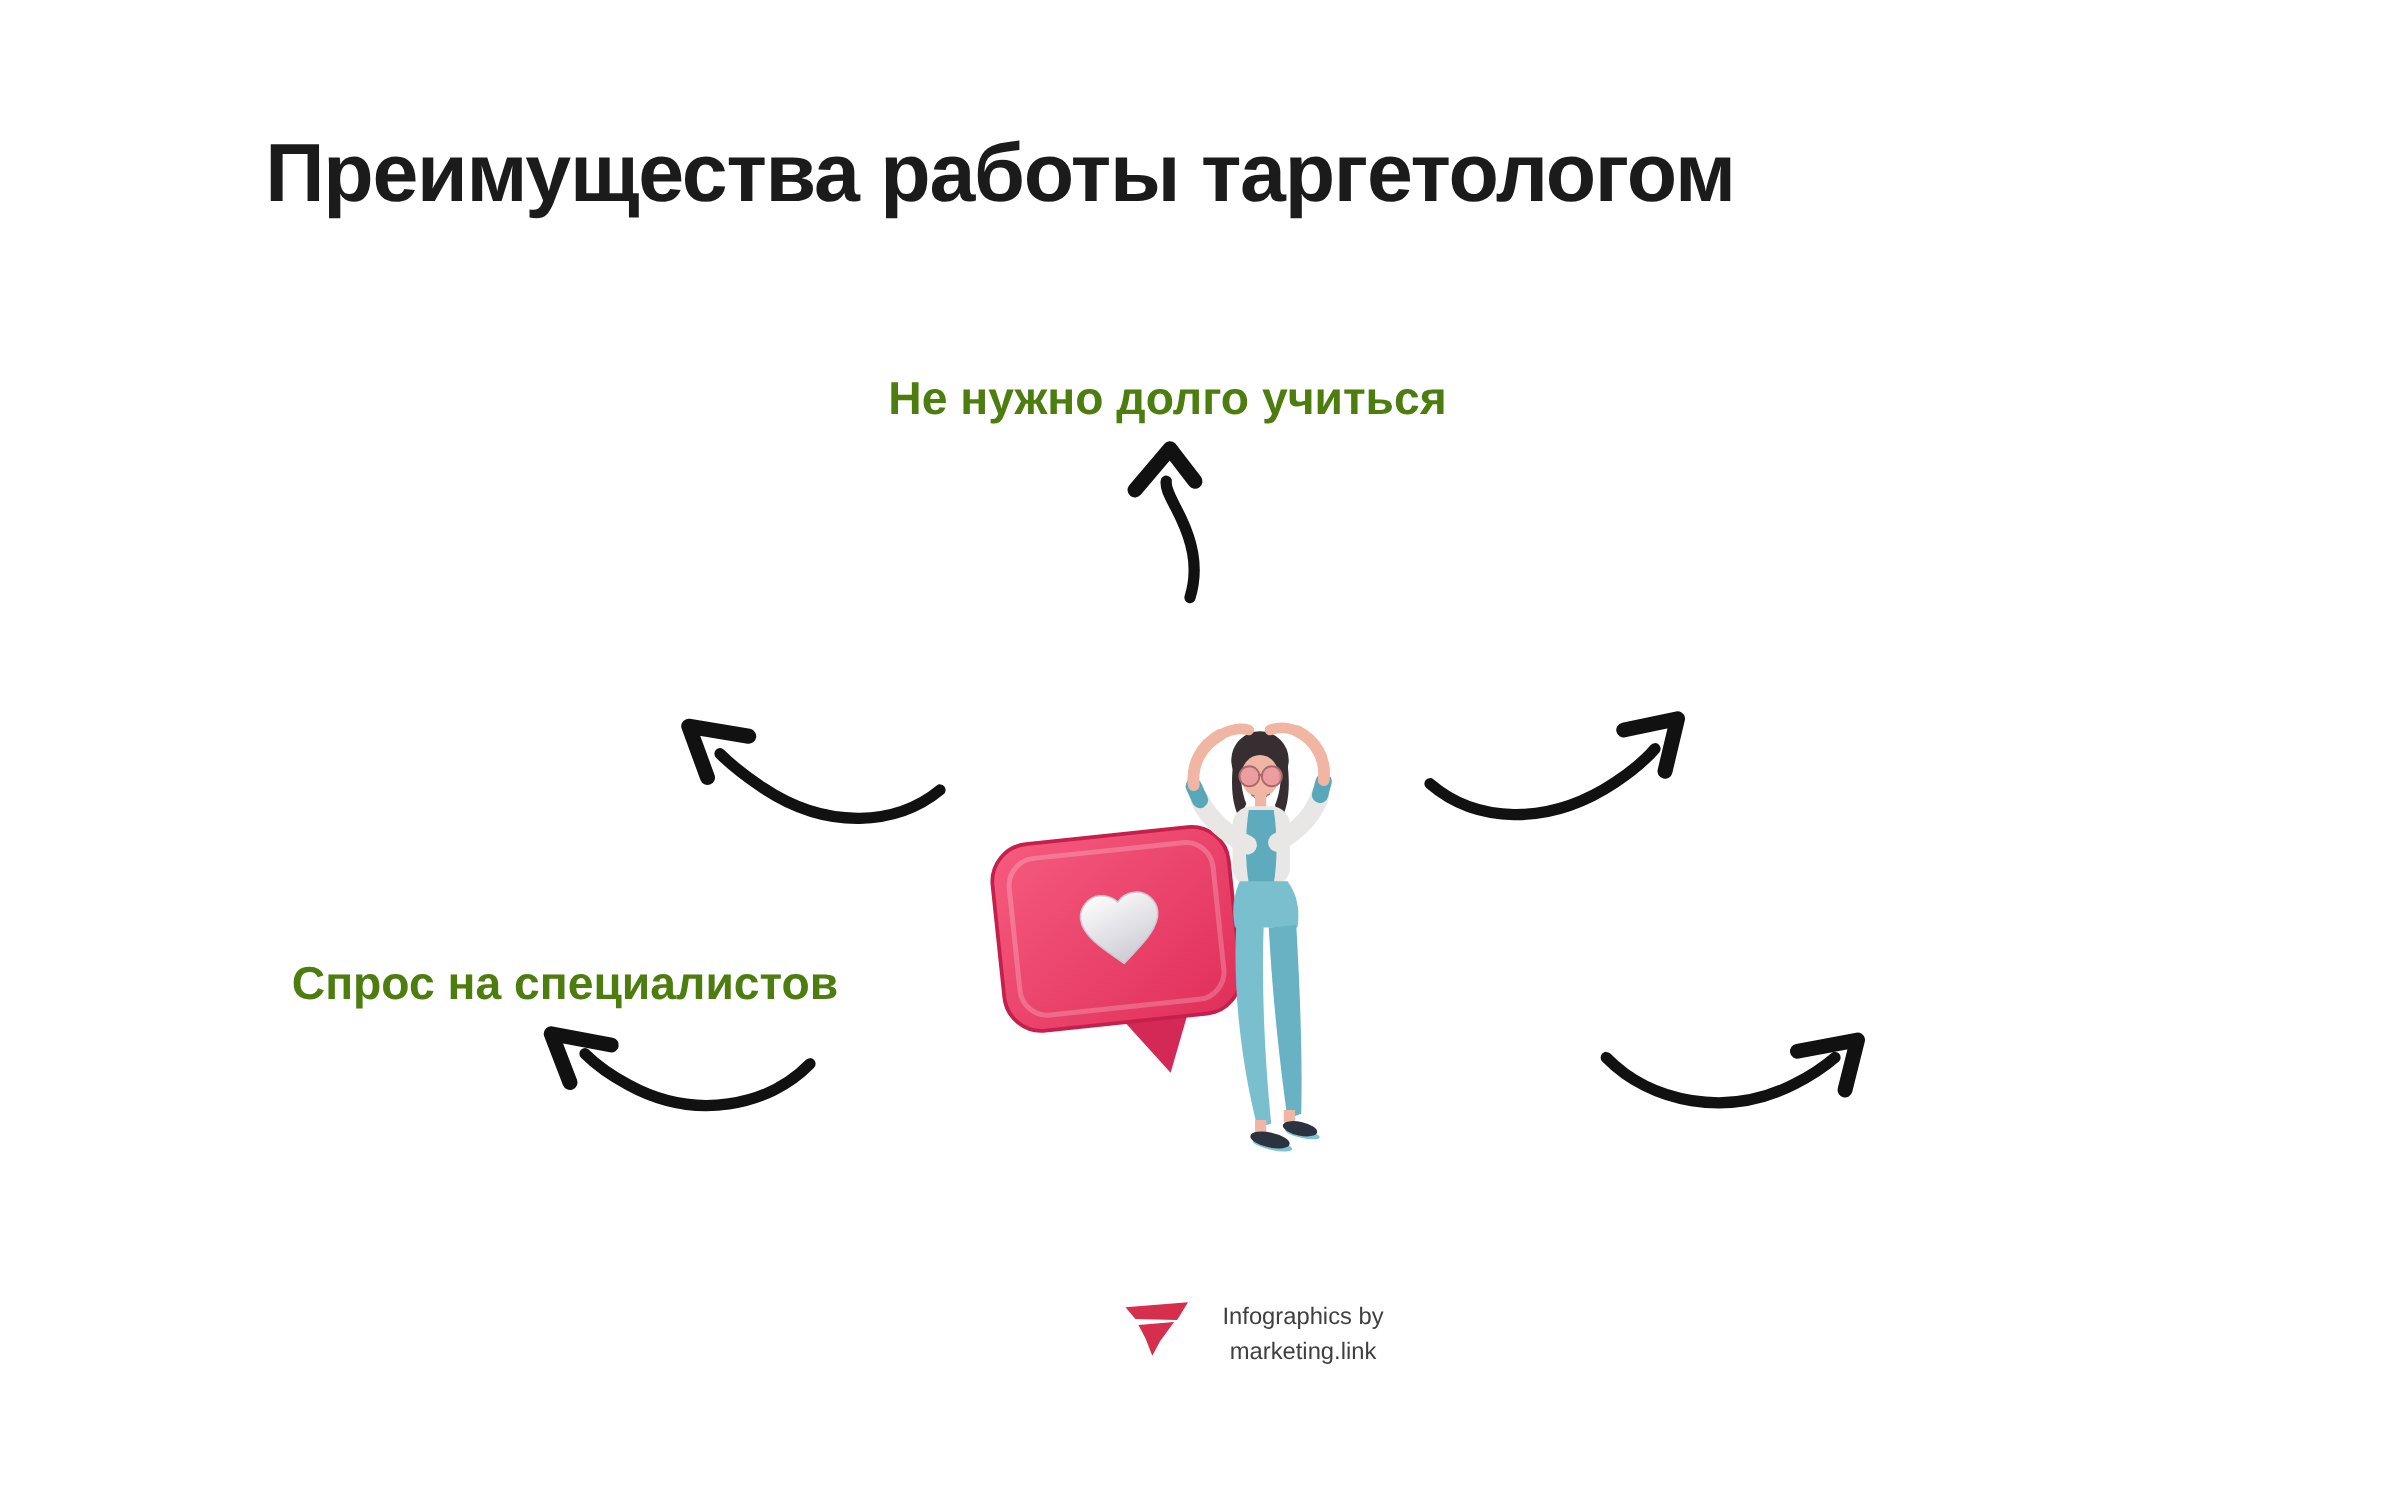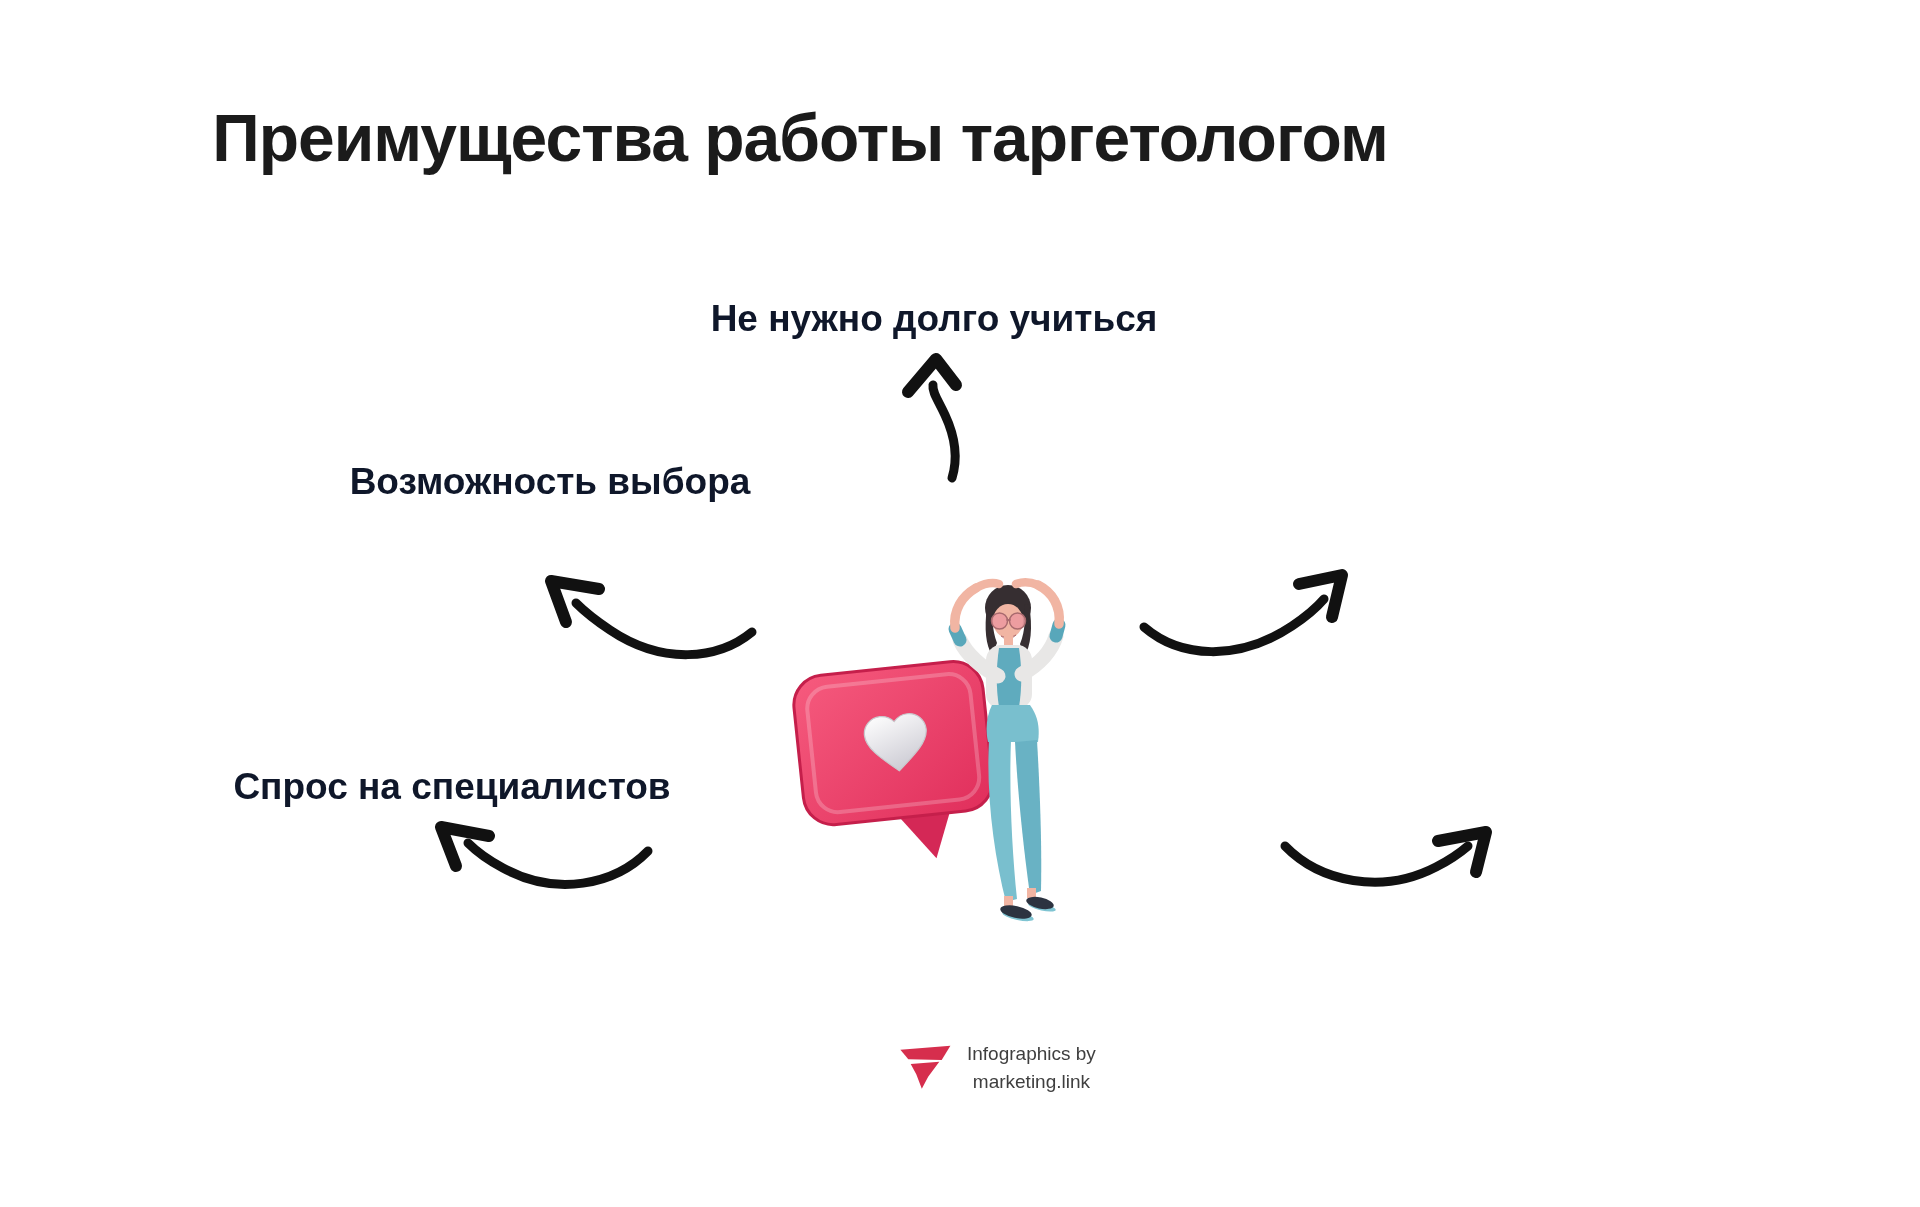--- a/index.html
+++ b/index.html
@@ -7,44 +7,43 @@
     position:relative;width:1600px;height:1207px;background:#ffffff;overflow:hidden;
     font-family:"Liberation Sans","DejaVu Sans",sans-serif;color:#1b1b1b;
   }
   .title{
     position:absolute;left:0;top:100px;width:100%;margin:0;text-align:center;
     font-size:66px;font-weight:700;letter-spacing:-1px;color:#1b1b1b;
   }
   .benefit{
     position:absolute;transform:translateX(-50%);
     font-size:37px;font-weight:700;line-height:1.38;text-align:right;
-    white-space:nowrap;color:#0f172a;
+    white-space:nowrap;color:#4d7c0f;
   }
   #b-top{left:934px;top:293px;}
   #b-ml{left:550px;top:456px;}
   #b-mr{left:1400px;top:498px;}
   #b-bl{left:452px;top:761px;}
   #b-br{left:1523px;top:761px;}
   .overlay{position:absolute;left:0;top:0;}
   .shaft{fill:none;stroke:#111;stroke-width:9;stroke-linecap:round;}
   .head{fill:none;stroke:#111;stroke-width:12;stroke-linecap:round;stroke-linejoin:round;}
-  .footer{position:absolute;left:898px;top:1040px;display:flex;gap:15px;align-items:center;}
+  .footer{position:absolute;left:898px;top:1040px;display:flex;gap:26px;align-items:flex-start;}
   .credit{font-size:19px;line-height:1.45;color:#3f3f3f;text-align:center;}
 </style>
 </head>
 <body>
 
 <div class="stage">
 
   <h1 class="title">Преимущества работы таргетологом</h1>
 
   <div class="benefit" id="b-top">Не нужно долго учиться</div>
 
   <div class="benefit" id="b-ml">
-    <span style="display:block">Возможность выбора</span>
   </div>
 
   <div class="benefit" id="b-bl">Спрос на специалистов</div>
 
   <svg class="overlay" width="1920" height="1207" viewBox="0 0 1920 1207">
     <defs>
       <linearGradient id="gradBubble" x1="0" y1="0" x2="1" y2="1">
         <stop offset="0" stop-color="#f65b7e"></stop>
         <stop offset="1" stop-color="#e02e5b"></stop>
       </linearGradient>

